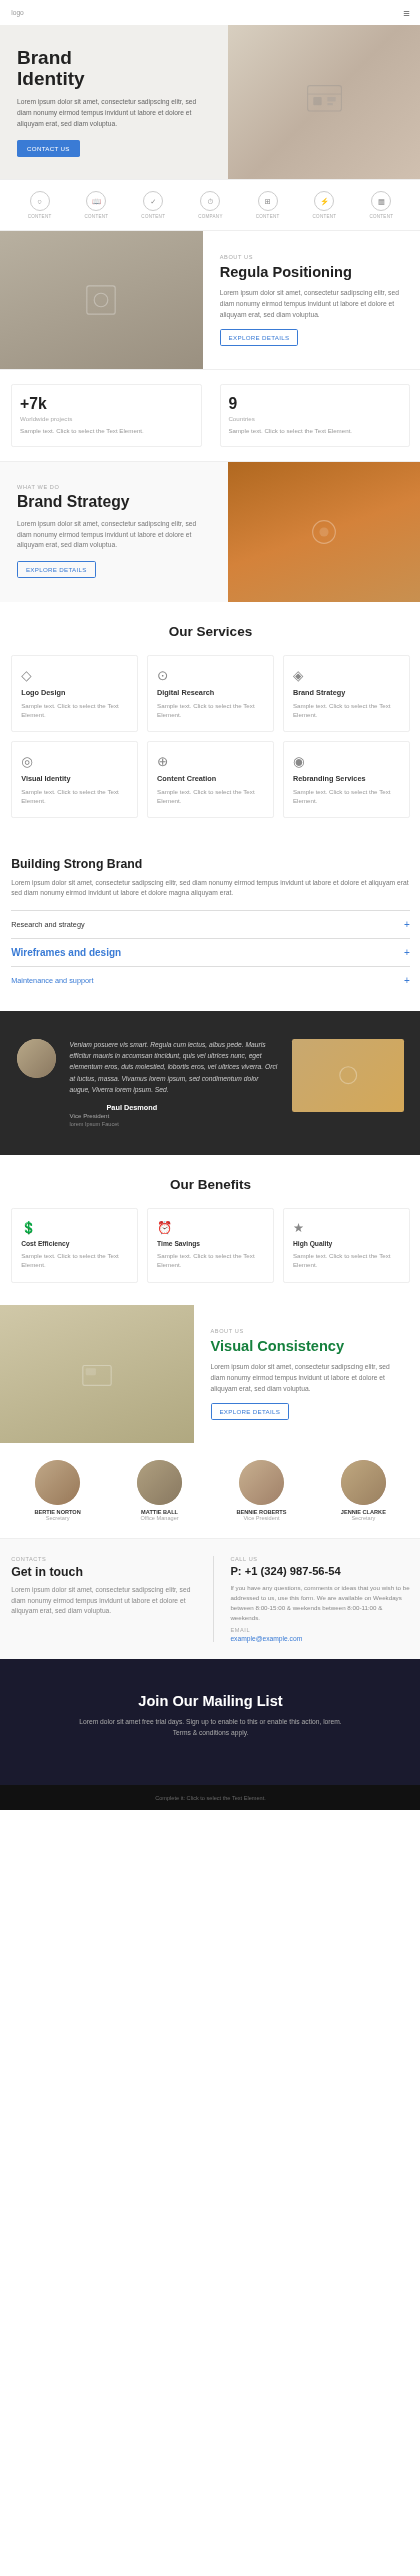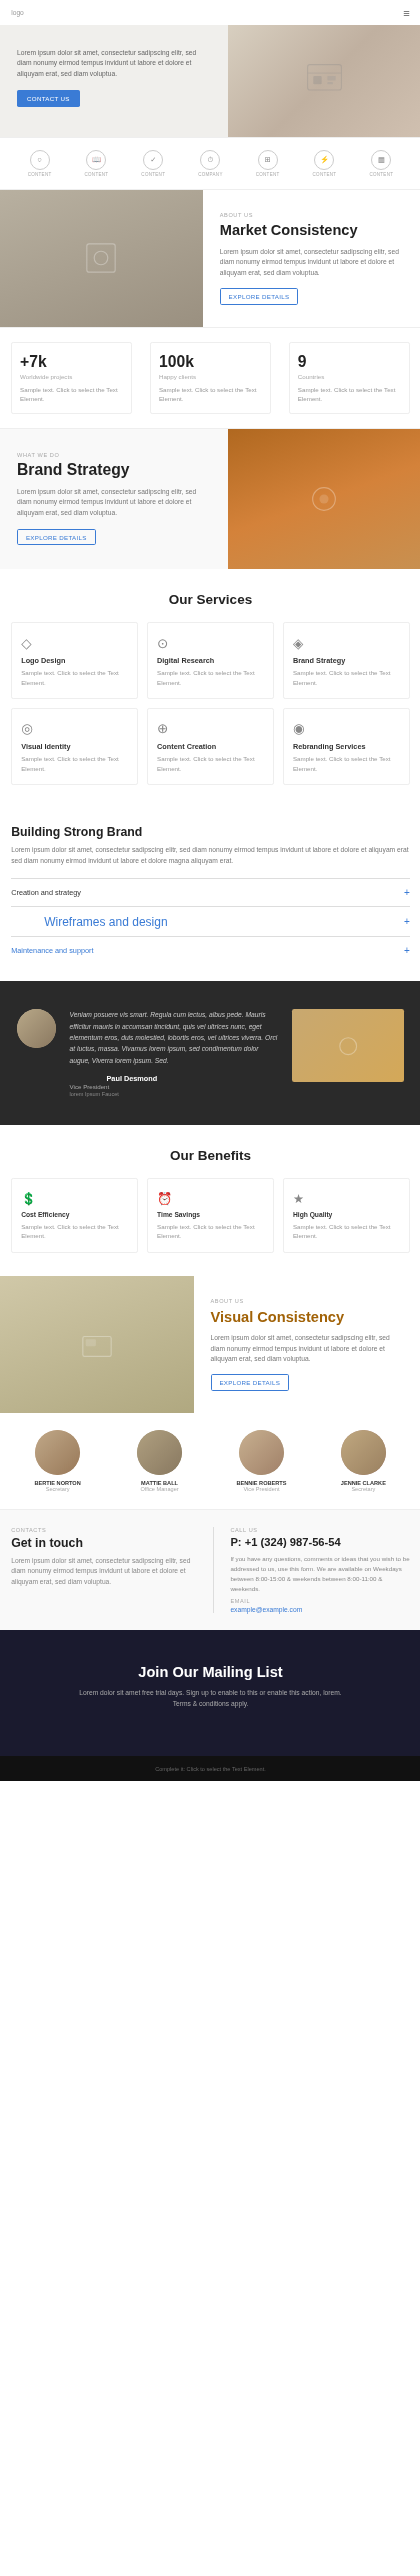--- a/index.html
+++ b/index.html
@@ -8,20 +8,22 @@
 </head>
 <body>
 
 <nav style="display:flex;justify-content:space-between;align-items:center;padding:6.7px 11.2px;background:#fff;">
   <span style="font-size:6.7px;color:#999;">logo</span>
   <span style="font-size:11.2px;color:#555;cursor:pointer;">≡</span>
 </nav>
 
 <section style="display:flex;background:#f0efec;min-height:112px;">
   <div style="flex:1;padding:22.4px 17px;">
+    <h1 style="font-size:19px;font-weight:700;line-height:1.1;margin-bottom:7.9px;color:#222;white-space:pre-line;">Brand
+Identity</h1>
     <p style="font-size:6.7px;color:#666;line-height:1.6;margin-bottom:10px;">Lorem ipsum dolor sit amet, consectetur sadipscing elitr, sed diam nonumy eirmod tempus invidunt ut labore et dolore et aliquyam erat, sed diam voluptua.</p>
     <button style="background:#3a7bd5;color:#fff;border:none;padding:5px 10px;border-radius:1.7px;font-size:6.2px;cursor:pointer;letter-spacing:0.3px;">CONTACT US</button>
   </div>
   <div style="flex:1;overflow:hidden;background:linear-gradient(135deg,#d8cfc0 0%,#c0b0a0 50%,#d0c0b0 100%);display:flex;align-items:center;justify-content:center;">
     <svg width="45" height="45" viewBox="0 0 80 80" opacity="0.3">
       <rect x="10" y="10" width="60" height="45" rx="4" fill="none" stroke="#888" stroke-width="2"></rect>
       <line x1="10" y1="25" x2="70" y2="25" stroke="#888" stroke-width="1.5"></line>
       <rect x="20" y="30" width="15" height="15" rx="2" fill="#888"></rect>
       <rect x="45" y="30" width="15" height="8" rx="1" fill="#999"></rect>
       <rect x="45" y="41" width="10" height="4" rx="1" fill="#999"></rect>
@@ -62,38 +64,33 @@
 
 <section style="display:flex;background:#fff;">
   <div style="flex:1.1;overflow:hidden;background:linear-gradient(160deg,#b8b0a0 0%,#9a9080 100%);min-height:129px;display:flex;align-items:center;justify-content:center;">
     <svg width="34" height="34" viewBox="0 0 60 60" opacity="0.3">
       <rect x="5" y="5" width="50" height="50" rx="4" fill="none" stroke="#fff" stroke-width="2"></rect>
       <circle cx="30" cy="30" r="12" fill="none" stroke="#fff" stroke-width="2"></circle>
     </svg>
   </div>
   <div style="flex:1;padding:22.4px 17px;">
     <div style="font-size:5.6px;color:#aaa;text-transform:uppercase;letter-spacing:0.6px;margin-bottom:4.5px;">ABOUT US</div>
-    <h2 style="font-size:14.6px;font-weight:700;color:#222;margin-bottom:6.7px;line-height:1.2;">Market Consistency</h2>
+    <h2 style="font-size:14.6px;font-weight:700;color:#222;margin-bottom:6.7px;line-height:1.2;">Regula Positioning</h2>
     <p style="font-size:6.7px;color:#777;line-height:1.6;margin-bottom:9px;">Lorem ipsum dolor sit amet, consectetur sadipscing elitr, sed diam nonumy eirmod tempus invidunt ut labore et dolore et aliquyam erat, sed diam voluptua.</p>
     <button style="background:transparent;color:#3a7bd5;border:0.8px solid #3a7bd5;padding:3.9px 7.9px;border-radius:1.7px;font-size:6.2px;cursor:pointer;letter-spacing:0.3px;">EXPLORE DETAILS</button>
   </div>
 </section>
 
 <div style="display:flex;padding:14px 11.2px;gap:18px;border-top:0.6px solid #eee;border-bottom:0.6px solid #eee;background:#fff;">
   <div style="flex:1;border:0.6px solid #eee;border-radius:2.2px;padding:10px 7.9px;">
     <div style="font-size:15.7px;font-weight:700;color:#222;margin-bottom:2.2px;">+7k</div>
     <div style="font-size:6.2px;color:#aaa;margin-bottom:4.5px;">Worldwide projects</div>
     <div style="font-size:6.2px;color:#999;line-height:1.5;">Sample text. Click to select the Text Element.</div>
   </div>
   <div style="flex:1;border:0.6px solid #eee;border-radius:2.2px;padding:10px 7.9px;">
-    <div style="font-size:15.7px;font-weight:700;color:#222;margin-bottom:2.2px;">100k</div>
-    <div style="font-size:6.2px;color:#aaa;margin-bottom:4.5px;">Happy clients</div>
-    <div style="font-size:6.2px;color:#999;line-height:1.5;">Sample text. Click to select the Text Element.</div>
-  </div>
-  <div style="flex:1;border:0.6px solid #eee;border-radius:2.2px;padding:10px 7.9px;">
     <div style="font-size:15.7px;font-weight:700;color:#222;margin-bottom:2.2px;">9</div>
     <div style="font-size:6.2px;color:#aaa;margin-bottom:4.5px;">Countries</div>
     <div style="font-size:6.2px;color:#999;line-height:1.5;">Sample text. Click to select the Text Element.</div>
   </div>
 </div>
 
 <section style="display:flex;background:#f9f9f9;">
   <div style="flex:1;padding:22.4px 17px;">
     <div style="font-size:5.6px;color:#aaa;text-transform:uppercase;letter-spacing:0.6px;margin-bottom:3.4px;">WHAT WE DO</div>
     <h2 style="font-size:15.7px;font-weight:700;color:#222;margin-bottom:6.7px;line-height:1.2;">Brand Strategy</h2>
@@ -141,25 +138,25 @@
       <div style="font-size:7.3px;font-weight:600;color:#333;margin-bottom:3.4px;">Rebranding Services</div>
       <div style="font-size:6.2px;color:#999;line-height:1.5;">Sample text. Click to select the Text Element.</div>
     </div>
   </div>
 </section>
 
 <section style="padding:17px 11.2px;background:#fff;">
   <h2 style="font-size:12.3px;font-weight:700;color:#222;margin-bottom:6.7px;">Building Strong Brand</h2>
   <p style="font-size:6.7px;color:#777;line-height:1.6;margin-bottom:11.2px;">Lorem ipsum dolor sit amet, consectetur sadipscing elitr, sed diam nonumy eirmod tempus invidunt ut labore et dolore et aliquyam erat sed diam nonumy eirmod invidunt ut labore et dolore magna aliquyam erat.</p>
   <div style="border-top:0.6px solid #ddd;padding:7.9px 0;display:flex;justify-content:space-between;align-items:center;cursor:pointer;">
-    <span style="font-size:7.3px;color:#333;font-weight:500;">Creation and strategy</span>
+    <span style="font-size:7.3px;color:#333;font-weight:500;">Research and strategy</span>
     <span style="color:#3a7bd5;font-size:10px;">+</span>
   </div>
   <div style="border-top:0.6px solid #ddd;padding:7.9px 0;display:flex;justify-content:space-between;align-items:center;cursor:pointer;">
-    <span style="font-size:12px;color:#3a7bd5;font-weight:400;margin-left:33px;">Wireframes and design</span>
+    <span style="font-size:10px;color:#3a7bd5;font-weight:700;">Wireframes and design</span>
     <span style="color:#3a7bd5;font-size:10px;">+</span>
   </div>
   <div style="border-top:0.6px solid #ddd;padding:7.9px 0;display:flex;justify-content:space-between;align-items:center;cursor:pointer;">
     <span style="font-size:7.3px;color:#3a7bd5;font-weight:500;">Maintenance and support</span>
     <span style="color:#3a7bd5;font-size:10px;">+</span>
   </div>
 </section>
 
 <section style="background:#2a2a2a;padding:28px 17px;display:flex;gap:13.5px;align-items:flex-start;">
   <div style="width:39px;height:39px;border-radius:50%;background:linear-gradient(135deg,#c8b89a,#a89070);flex-shrink:0;overflow:hidden;">
@@ -201,21 +198,21 @@
 
 <section style="display:flex;background:#fff;">
   <div style="flex:1;overflow:hidden;background:linear-gradient(160deg,#d0c8a8 0%,#b0a880 100%);min-height:129px;display:flex;align-items:center;justify-content:center;">
     <svg width="34" height="34" viewBox="0 0 60 60" opacity="0.3">
       <rect x="5" y="15" width="50" height="35" rx="3" fill="none" stroke="#fff" stroke-width="2"></rect>
       <rect x="10" y="20" width="18" height="12" rx="2" fill="#fff" opacity="0.5"></rect>
     </svg>
   </div>
   <div style="flex:1;padding:22.4px 17px;">
     <div style="font-size:5.6px;color:#aaa;text-transform:uppercase;letter-spacing:0.6px;margin-bottom:4.5px;">ABOUT US</div>
-    <h2 style="font-size:14.6px;font-weight:700;color:#a16207;margin-bottom:6.7px;line-height:1.2;">Visual Consistency</h2>
+    <h2 style="font-size:14.6px;font-weight:700;color:#15803d;margin-bottom:6.7px;line-height:1.2;">Visual Consistency</h2>
     <p style="font-size:6.7px;color:#777;line-height:1.6;margin-bottom:9px;">Lorem ipsum dolor sit amet, consectetur sadipscing elitr, sed diam nonumy eirmod tempus invidunt ut labore et dolore et aliquyam erat, sed diam voluptua.</p>
     <button style="background:transparent;color:#3a7bd5;border:0.8px solid #3a7bd5;padding:3.9px 7.9px;border-radius:1.7px;font-size:6.2px;cursor:pointer;letter-spacing:0.3px;">EXPLORE DETAILS</button>
   </div>
 </section>
 
 <section style="padding:17px 11.2px;background:#fff;">
   <div style="display:grid;grid-template-columns:repeat(4,1fr);gap:9px;">
     <div style="display:flex;flex-direction:column;align-items:center;">
       <div style="width:45px;height:45px;border-radius:50%;background:linear-gradient(135deg,#c8a888,#a88868);margin-bottom:4.5px;overflow:hidden;">
         <div style="width:100%;height:100%;background:linear-gradient(135deg,#c0a888,#987858);border-radius:50%;"></div>

